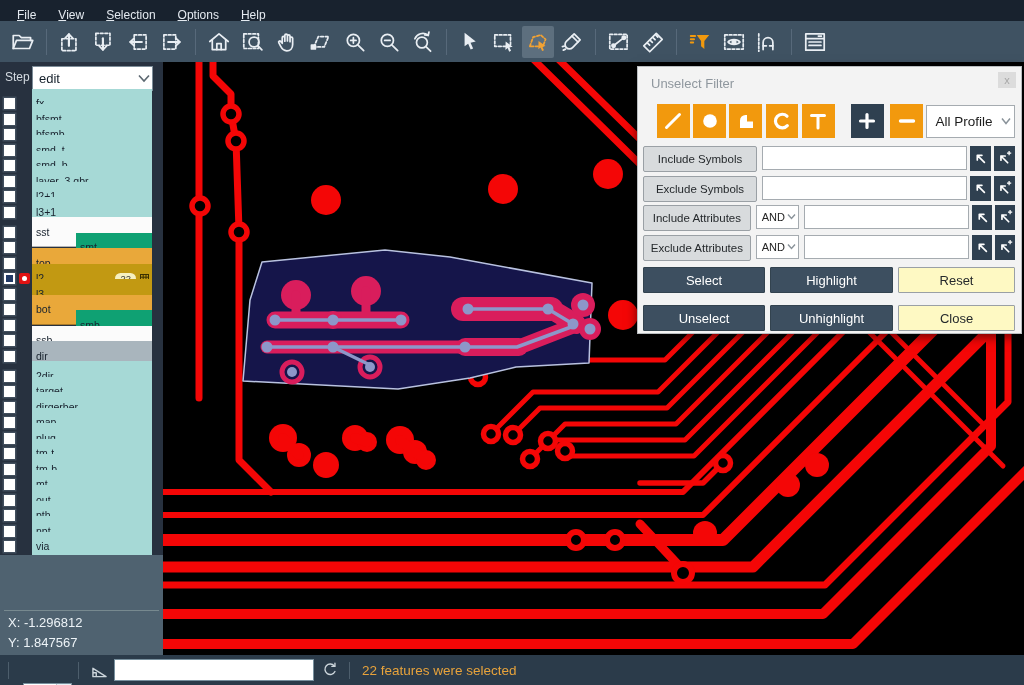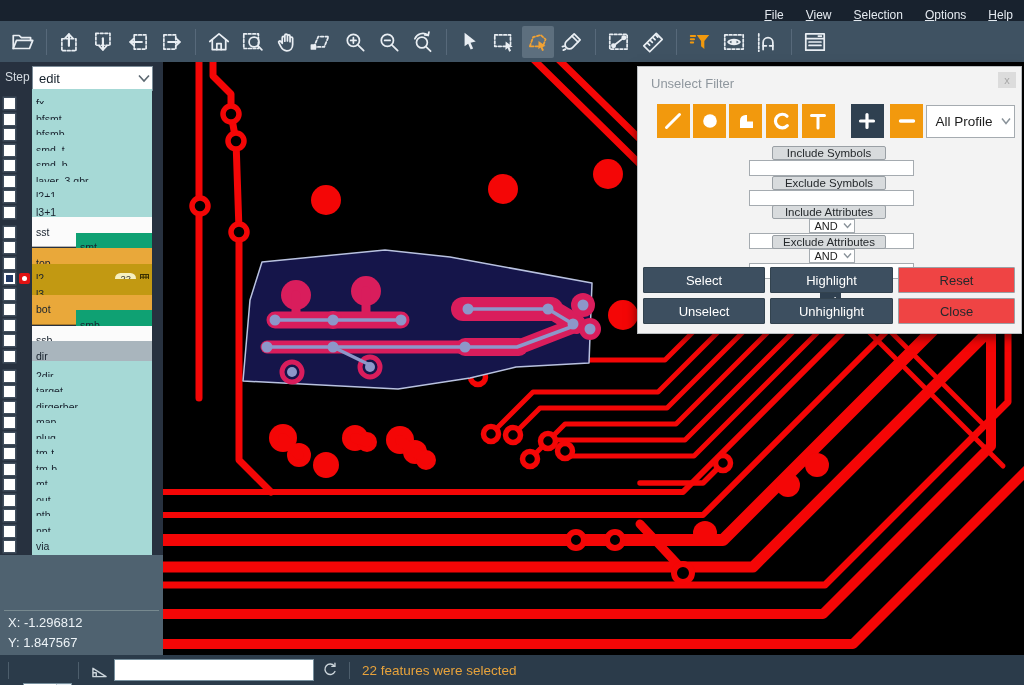--- a/index.html
+++ b/index.html
@@ -2,21 +2,21 @@
 <html><head>
 <meta charset="utf-8">
 <style>
   * { margin:0; padding:0; box-sizing:border-box; }
   html,body { width:1024px; height:685px; overflow:hidden; }
   body { font-family:"Liberation Sans", sans-serif; background:#000; }
   .app { position:relative; width:1024px; height:685px; background:#27313f; }
 
   
   .menubar { position:absolute; left:0; top:0; width:1024px; height:30px;
-    background:#18222e; display:flex; align-items:center; padding-left:6px;justify-content:flex-end; }
+    background:#18222e; display:flex; align-items:center; padding-left:6px; }
   .menu-item { color:#e4eaf0; font-size:12px; padding:0 11px; height:21px;
     line-height:21px; cursor:default; }
   .menu-item u { text-decoration:underline; }
 
   
   .toolbar { position:absolute; left:0; top:21px; width:1024px; height:41px;
     background:#3f5262; display:flex; align-items:center; padding-left:6px; }
   .tb-btn { width:32px; height:32px; display:flex; align-items:center;
     justify-content:center; border-radius:2px; margin:0 1px; }
   .tb-btn.active { background:#5d6f7e; }
@@ -77,37 +77,37 @@
     display:flex; align-items:center; }
   .shape-btn { width:34px; height:34px; display:flex; align-items:center;
     justify-content:center; margin-right:3.5px; }
   .shape-btn.orange { background:#f2990d; }
   .shape-btn.navy { background:#2f4050; margin-left:13px; }
   .shape-btn.navy + .shape-btn.orange { margin-left:3px; }
   .profile-select { margin-left:auto; width:92px; height:33px; background:#fff;
     border:1px solid #a5abb0; display:flex; align-items:center; }
   .profile-select span { flex:1; font-size:13.5px; color:#1c1c1c; padding-left:8px; }
   .dlg-fields { position:absolute; left:5px; top:79px; right:6px; }
-  .f-row { display:flex; align-items:center; height:26px; margin-bottom:3.5px;flex-direction:column; }
+  .f-row { display:flex; height:26px; margin-bottom:3.5px; }
   .f-label { width:114px; height:26px; background:#d8dbdd; border:1px solid #9aa0a5;
     border-radius:2px; font-size:11.5px; color:#25292c; display:flex;
     align-items:center; justify-content:center; }
   .f-op { width:46px; height:24px; background:#fff; border:1px solid #a5abb0;
     margin-left:5px; display:flex; align-items:center; }
   .f-op span { flex:1; font-size:11px; color:#222; padding-left:5px; }
   .f-input { flex:1; height:24px; margin-left:5px; border:1px solid #a5abb0;
     background:#fff; font-size:12px; padding:0 4px; font-family:"Liberation Sans",sans-serif; }
   .f-pick { width:21px; height:25px; background:#2f4050; margin-left:3px;
     display:flex; align-items:center; justify-content:center; }
   .dlg-actions { position:absolute; left:5px; top:200px; right:6px; }
-  .a-row { display:flex; margin-bottom:5px; }
+  .a-row { display:flex; margin-bottom:12px; }
   .a-btn { height:26px; font-size:13px; display:flex; align-items:center;
     justify-content:center; border-radius:1px; }
   .a-btn.navy { background:#3d4f60; color:#fff; border:1px solid #33434f; }
-  .a-btn.light { background:#ef4444; color:#25292c; border:1px solid #9aa0a5; }
+  .a-btn.light { background:#fef9c3; color:#25292c; border:1px solid #9aa0a5; }
   .a-w1 { width:122px; margin-right:5px; } .a-w2 { width:123px; margin-right:5px; }
   .a-w3 { flex:1; }
 
   
   .statusbar { position:absolute; left:0; top:655px; width:1024px; height:30px;
     background:#2b3b4a; display:flex; align-items:center; }
   .sb-sep { width:1px; height:17px; background:#4d5e6c; margin:0 6px; }
   .unit-select { width:49px; height:22px; background:#fff; border:1px solid #78909e;
     display:flex; align-items:center; margin-left:8px;margin-top:48px; }
   .unit-select span { flex:1; font-size:12.5px; color:#1c1c1c; padding-left:6px; }

